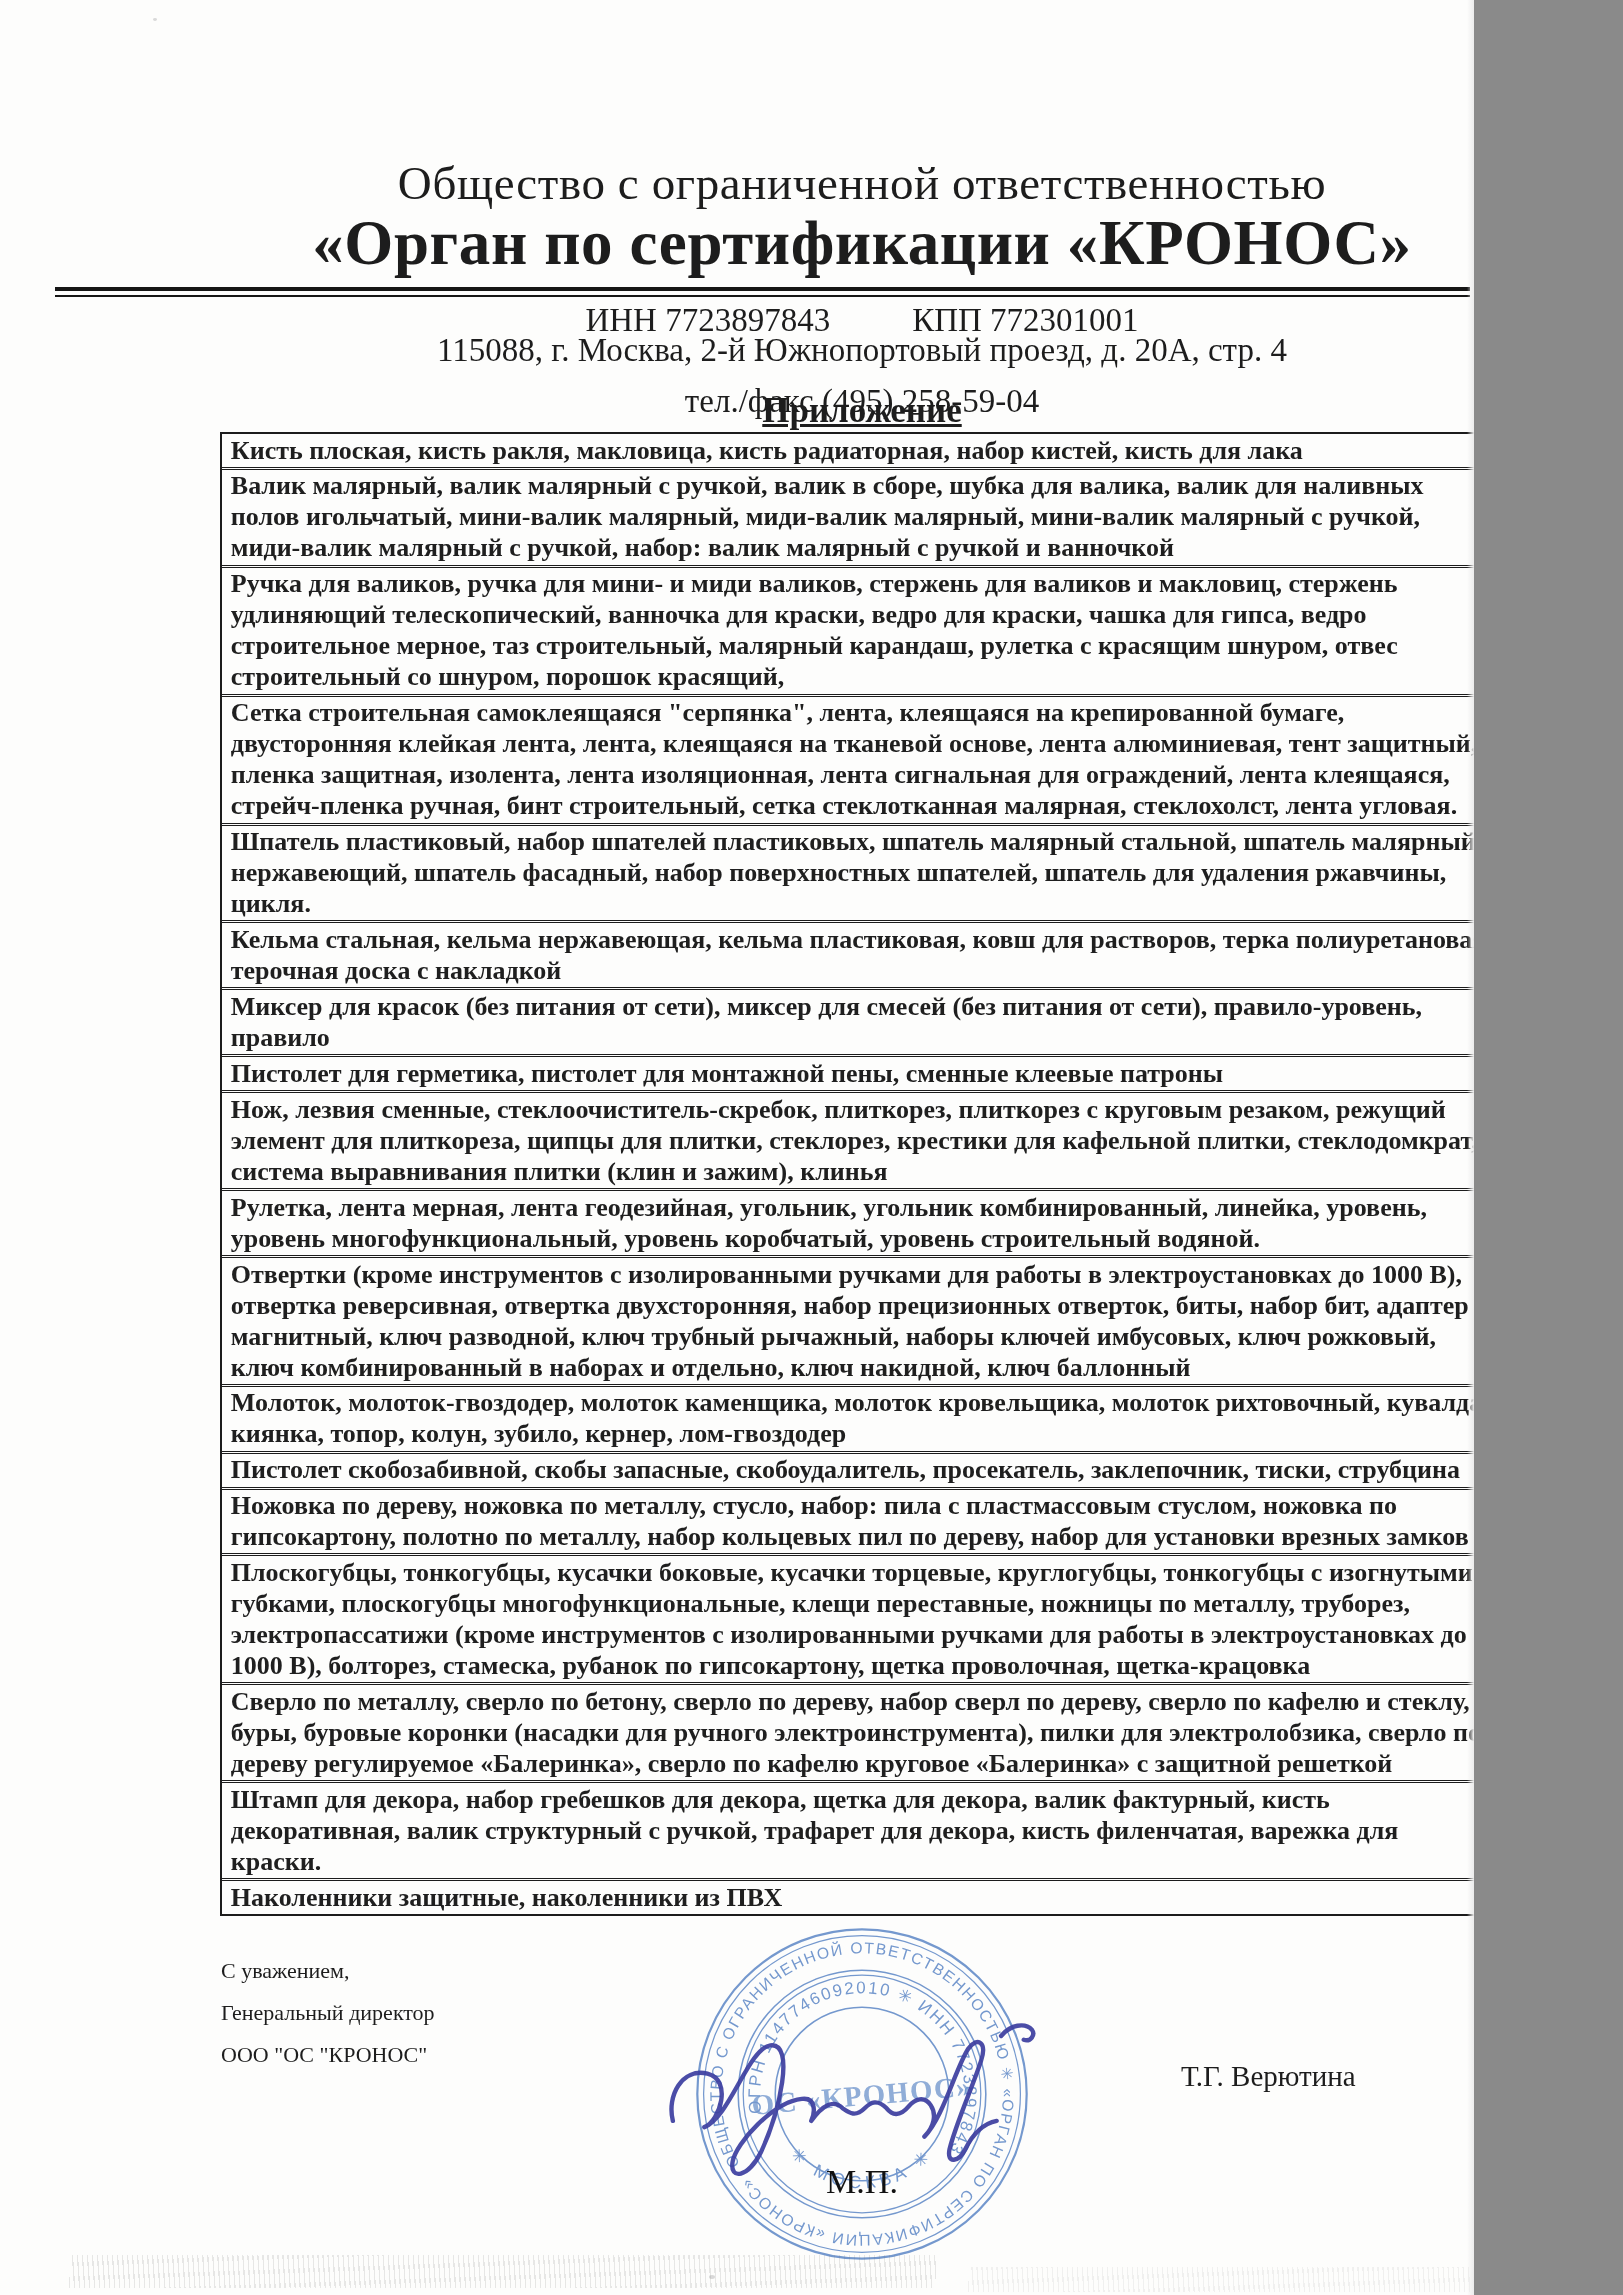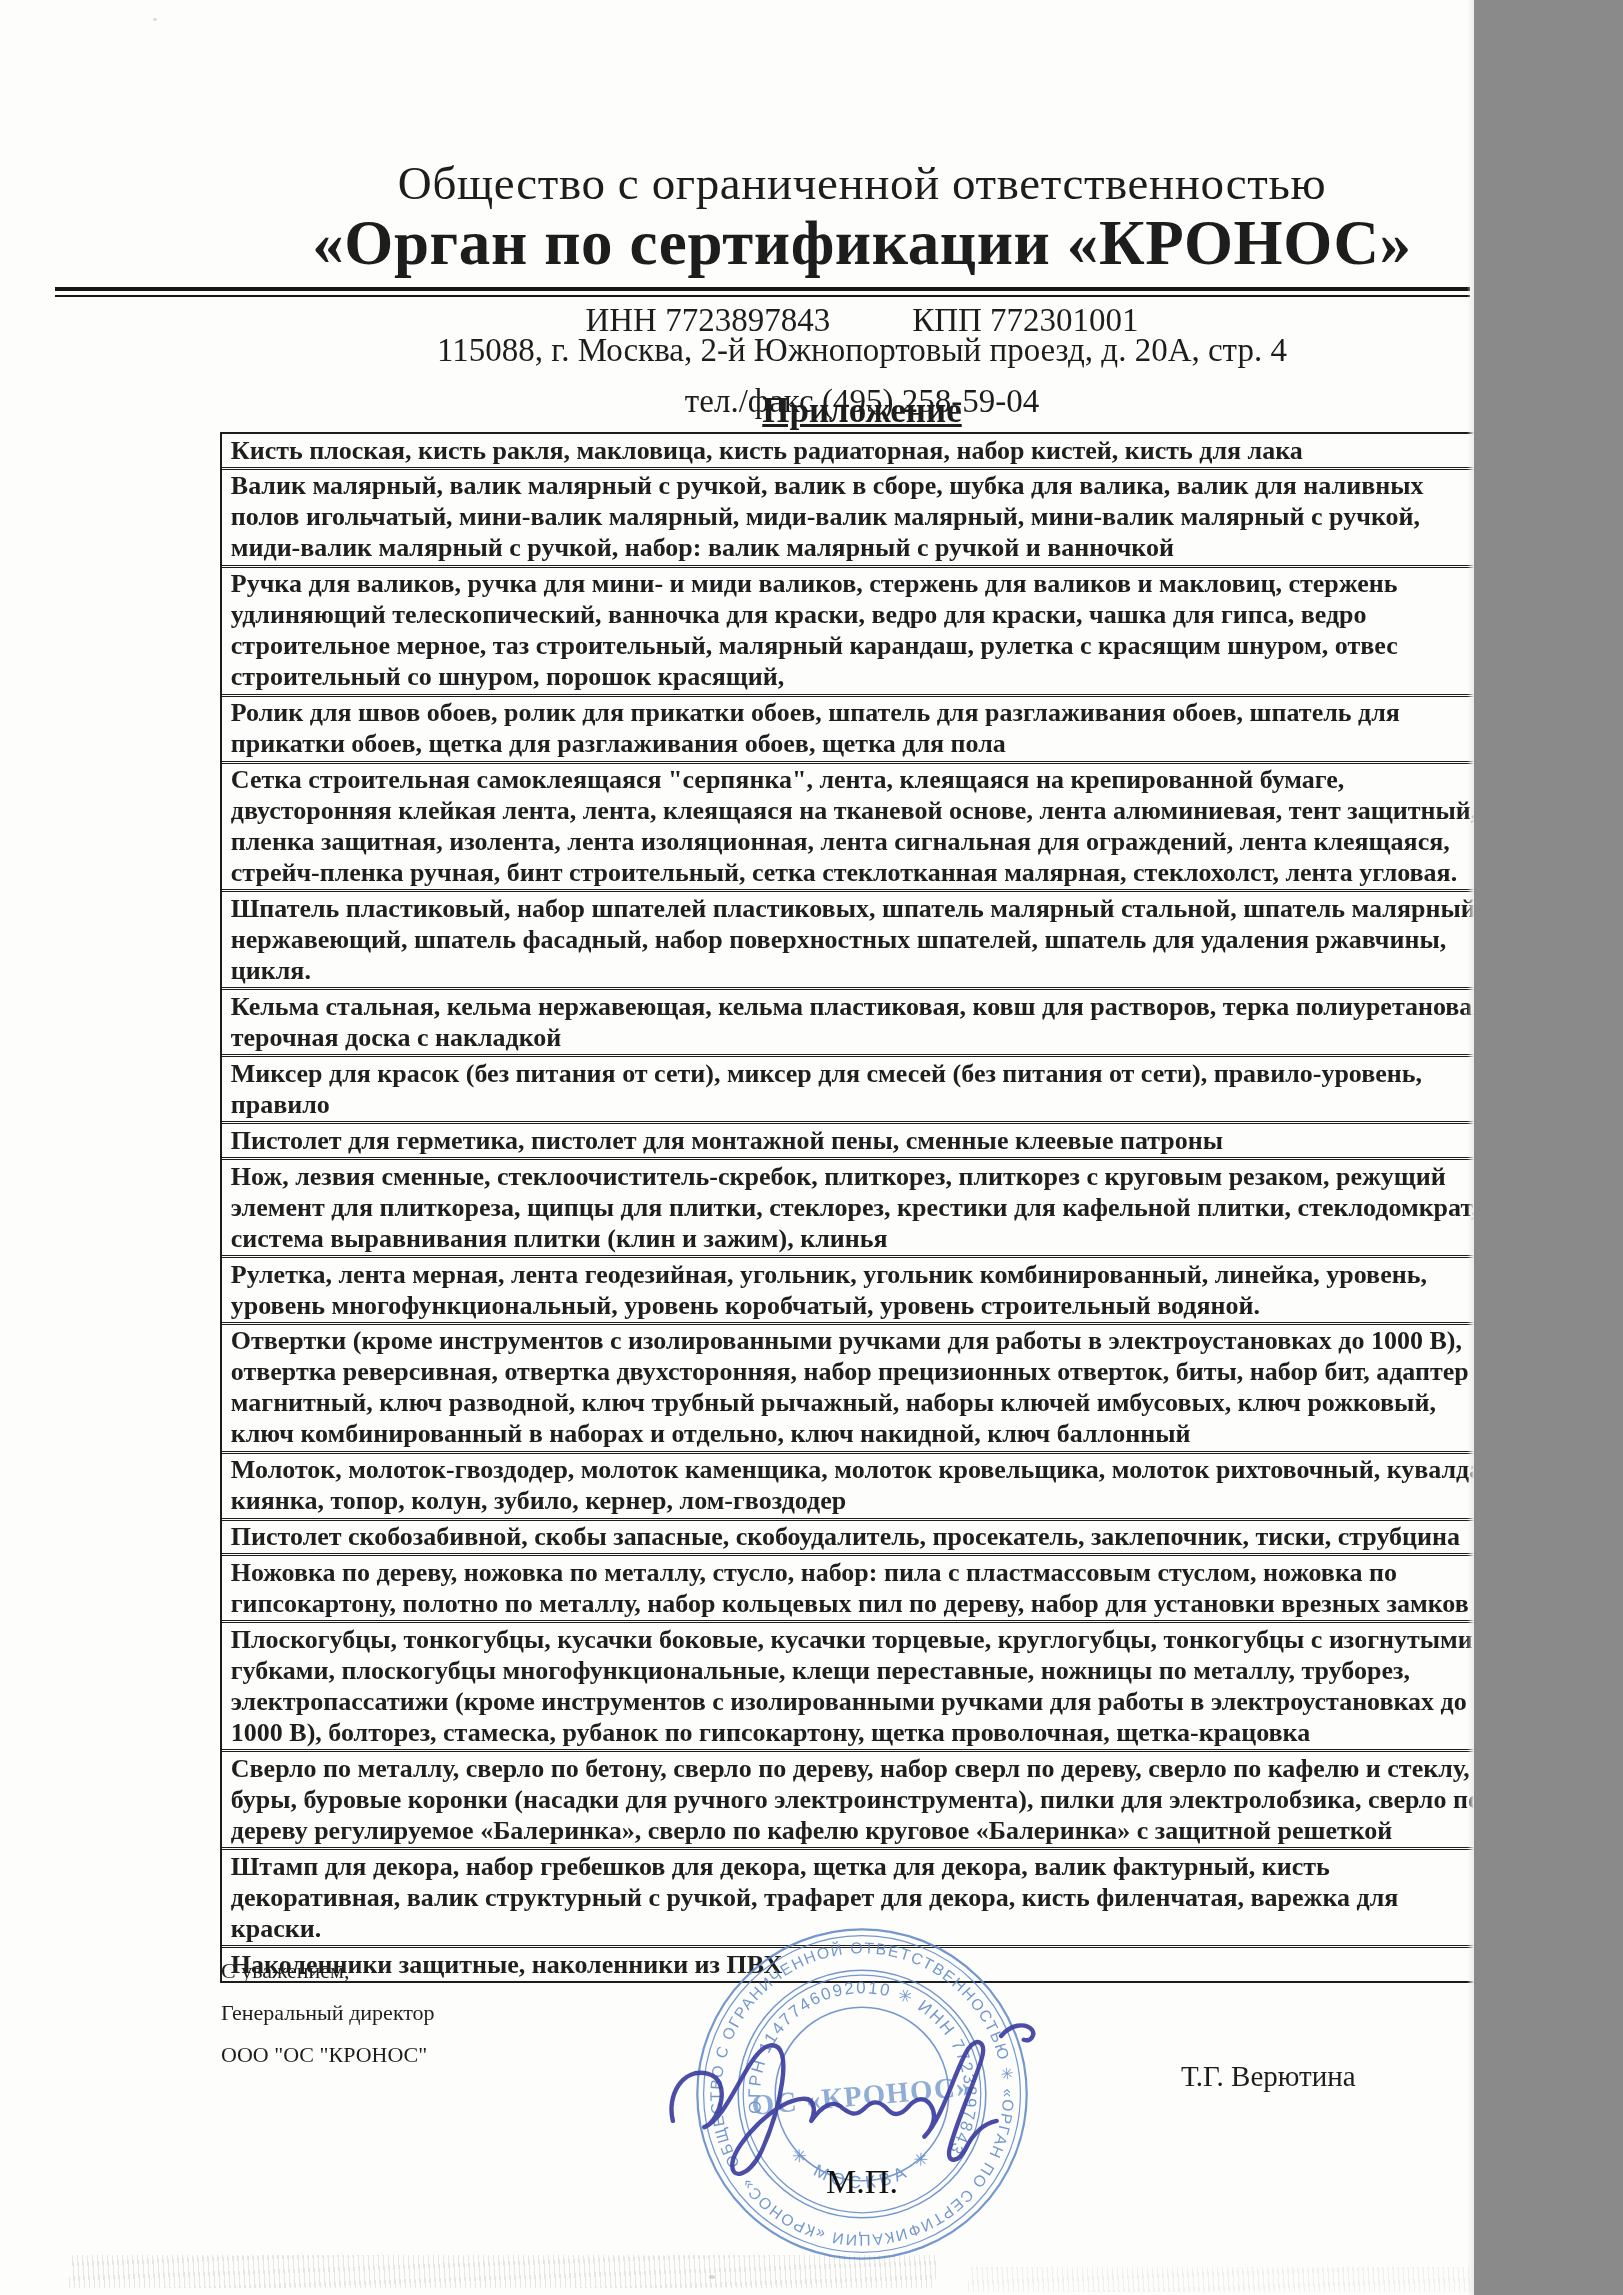--- a/index.html
+++ b/index.html
@@ -68,21 +68,20 @@
     <span>КПП 772301001</span>
   </div>
   <div class="info-line addr">115088, г. Москва, 2-й Южнопортовый проезд, д. 20А, стр. 4</div>
   <div class="info-line phone">тел./факс (495) 258-59-04</div>
   <div class="info-line appendix">Приложение</div>
 
   <div class="list-table">
     <div class="row">Кисть плоская, кисть ракля, макловица, кисть радиаторная, набор кистей, кисть для лака</div>
     <div class="row">Валик малярный, валик малярный с ручкой, валик в сборе, шубка для валика, валик для наливных полов игольчатый, мини-валик малярный, миди-валик малярный, мини-валик малярный с ручкой, миди-валик малярный с ручкой, набор: валик малярный с ручкой и ванночкой</div>
     <div class="row">Ручка для валиков, ручка для мини- и миди валиков, стержень для валиков и макловиц, стержень удлиняющий телескопический, ванночка для краски, ведро для краски, чашка для гипса, ведро строительное мерное, таз строительный, малярный карандаш, рулетка с красящим шнуром, отвес строительный со шнуром, порошок красящий,</div>
-    <div class="row">Ролик для швов обоев, ролик для прикатки обоев, шпатель для разглаживания обоев, шпатель для прикатки обоев, щетка для разглаживания обоев, щетка для пола</div>
     <div class="row">Сетка строительная самоклеящаяся "серпянка", лента, клеящаяся на крепированной бумаге, двусторонняя клейкая лента, лента, клеящаяся на тканевой основе, лента алюминиевая, тент защитный, пленка защитная, изолента, лента изоляционная, лента сигнальная для ограждений, лента клеящаяся, стрейч-пленка ручная, бинт строительный, сетка стеклотканная малярная, стеклохолст, лента угловая.</div>
     <div class="row">Шпатель пластиковый, набор шпателей пластиковых, шпатель малярный стальной, шпатель малярный нержавеющий, шпатель фасадный, набор поверхностных шпателей, шпатель для удаления ржавчины, цикля.</div>
     <div class="row">Кельма стальная, кельма нержавеющая, кельма пластиковая, ковш для растворов, терка полиуретановая, терочная доска с накладкой</div>
     <div class="row">Миксер для красок (без питания от сети), миксер для смесей (без питания от сети), правило-уровень, правило</div>
     <div class="row">Пистолет для герметика, пистолет для монтажной пены, сменные клеевые патроны</div>
     <div class="row">Нож, лезвия сменные, стеклоочиститель-скребок, плиткорез, плиткорез с круговым резаком, режущий элемент для плиткореза, щипцы для плитки, стеклорез, крестики для кафельной плитки, стеклодомкрат, система выравнивания плитки (клин и зажим), клинья</div>
     <div class="row">Рулетка, лента мерная, лента геодезийная, угольник, угольник комбинированный, линейка, уровень, уровень многофункциональный, уровень коробчатый, уровень строительный водяной.</div>
     <div class="row">Отвертки (кроме инструментов с изолированными ручками для работы в электроустановках до 1000 В), отвертка реверсивная, отвертка двухсторонняя, набор прецизионных отверток, биты, набор бит, адаптер магнитный, ключ разводной, ключ трубный рычажный, наборы ключей имбусовых, ключ рожковый, ключ комбинированный в наборах и отдельно, ключ накидной, ключ баллонный</div>
     <div class="row">Молоток, молоток-гвоздодер, молоток каменщика, молоток кровельщика, молоток рихтовочный, кувалда, киянка, топор, колун, зубило, кернер, лом-гвоздодер</div>
     <div class="row">Пистолет скобозабивной, скобы запасные, скобоудалитель, просекатель, заклепочник, тиски, струбцина</div>

